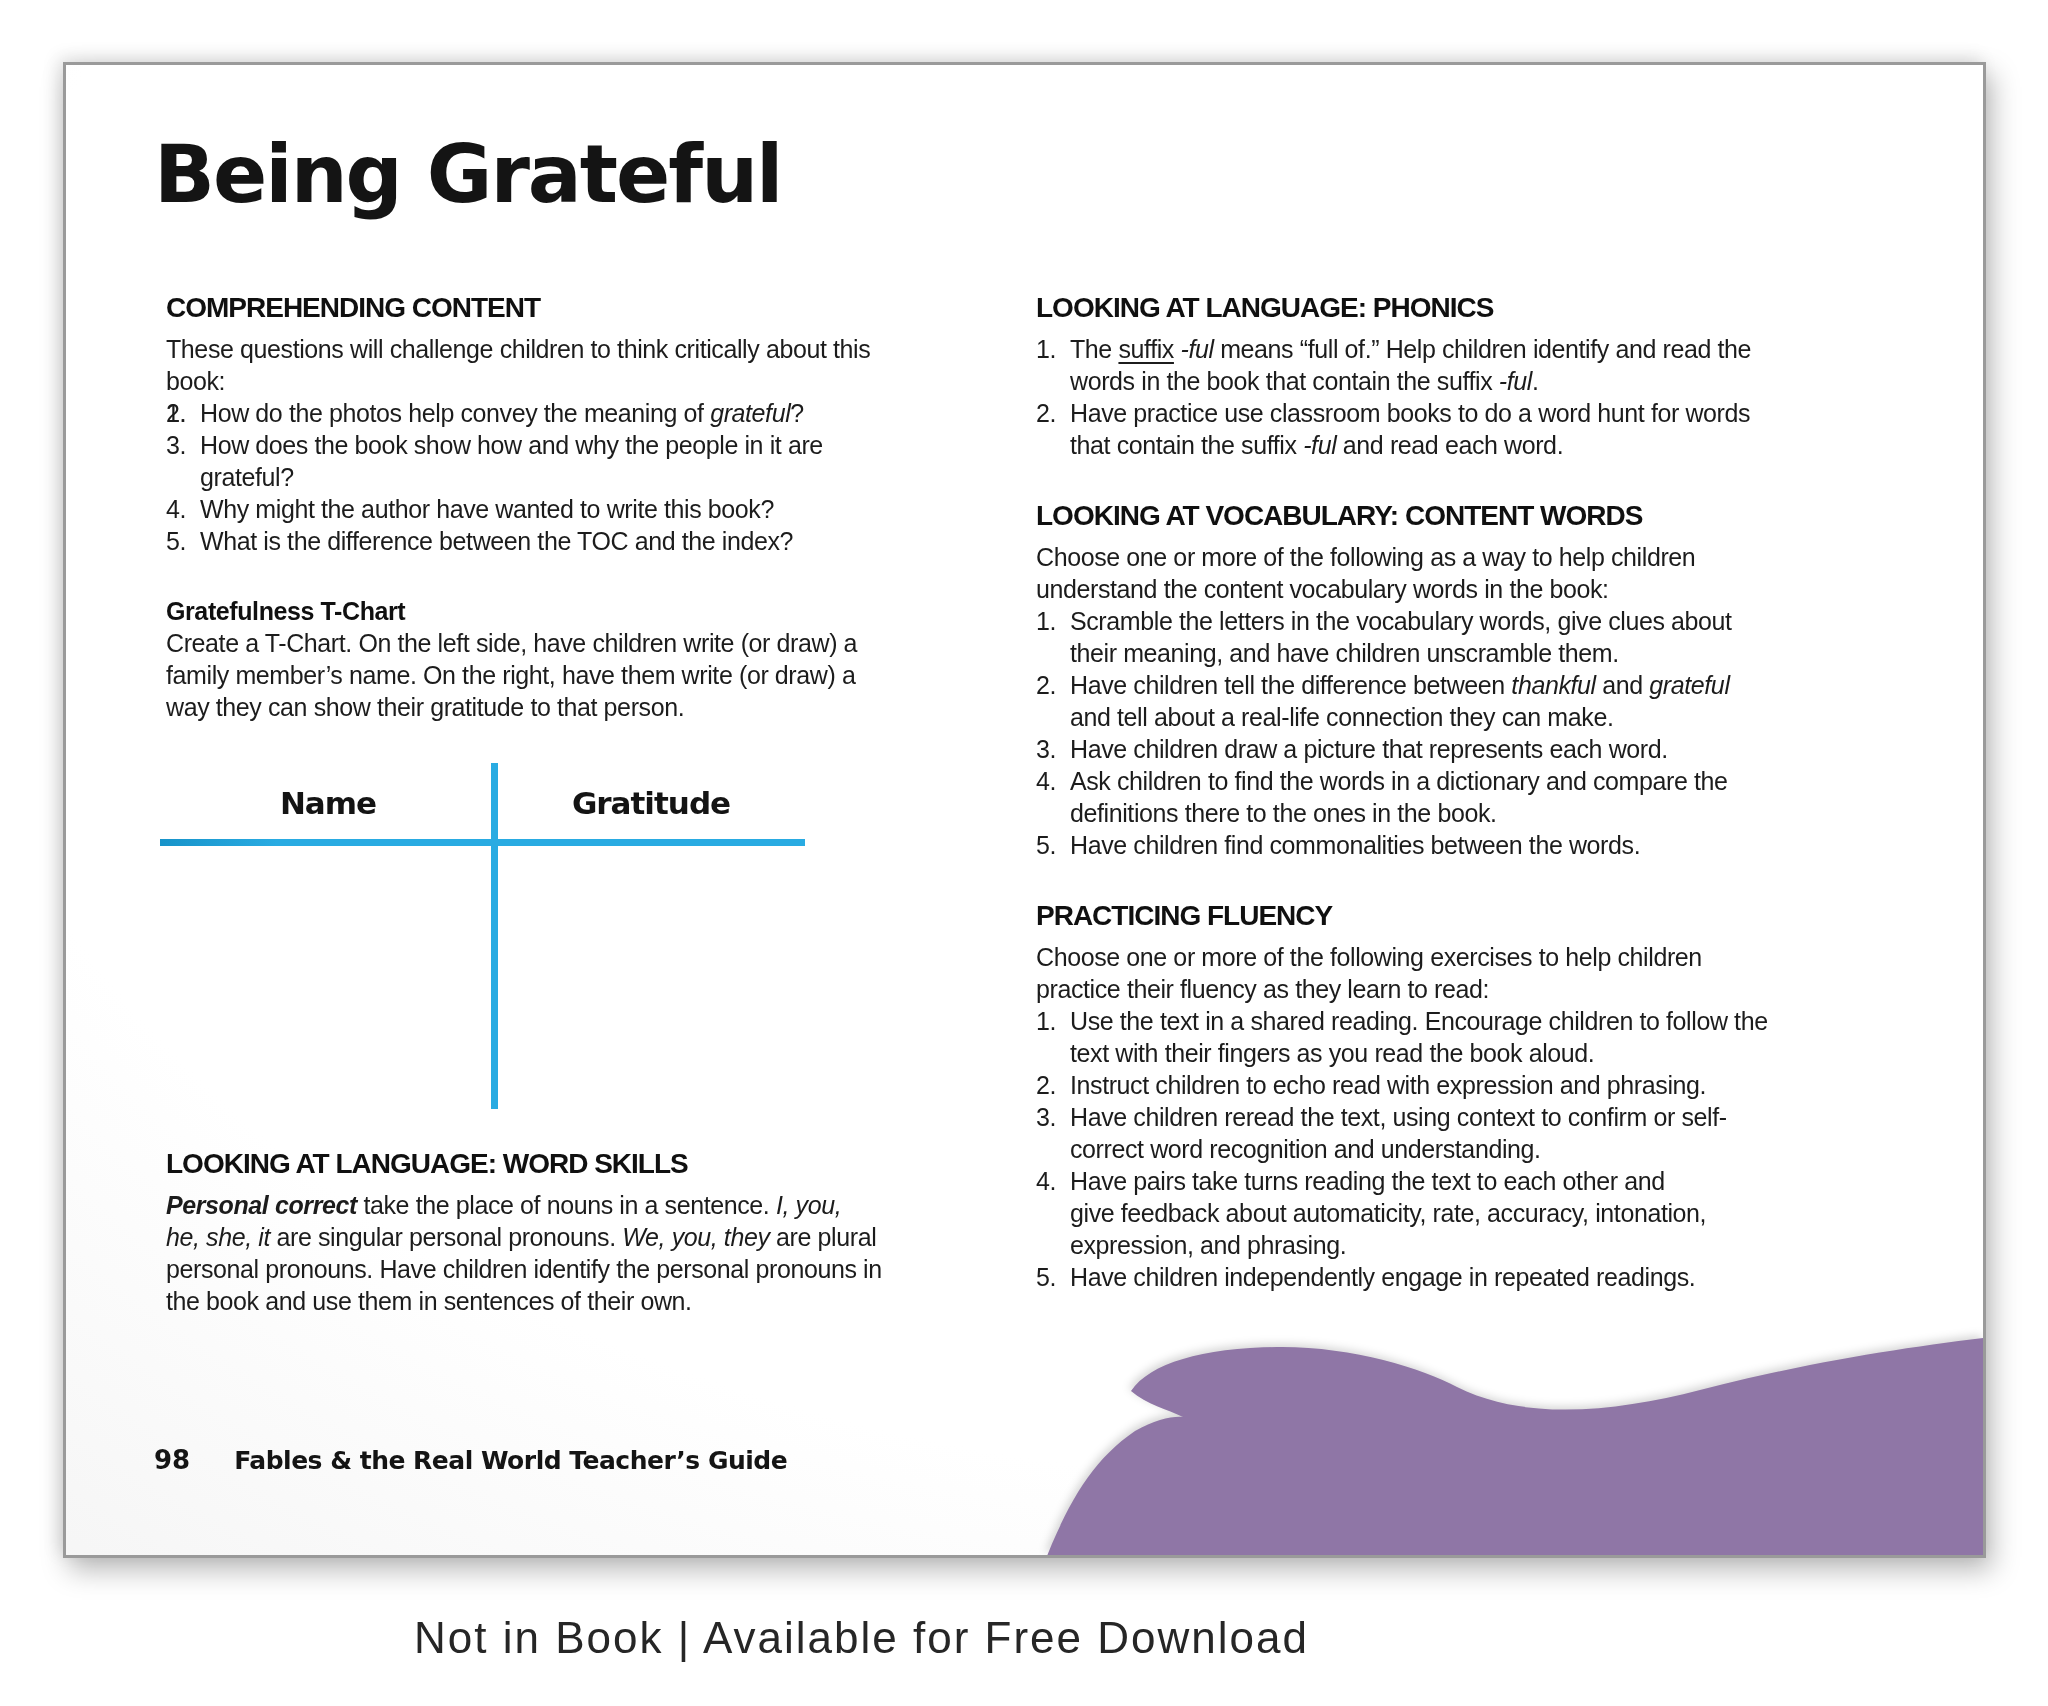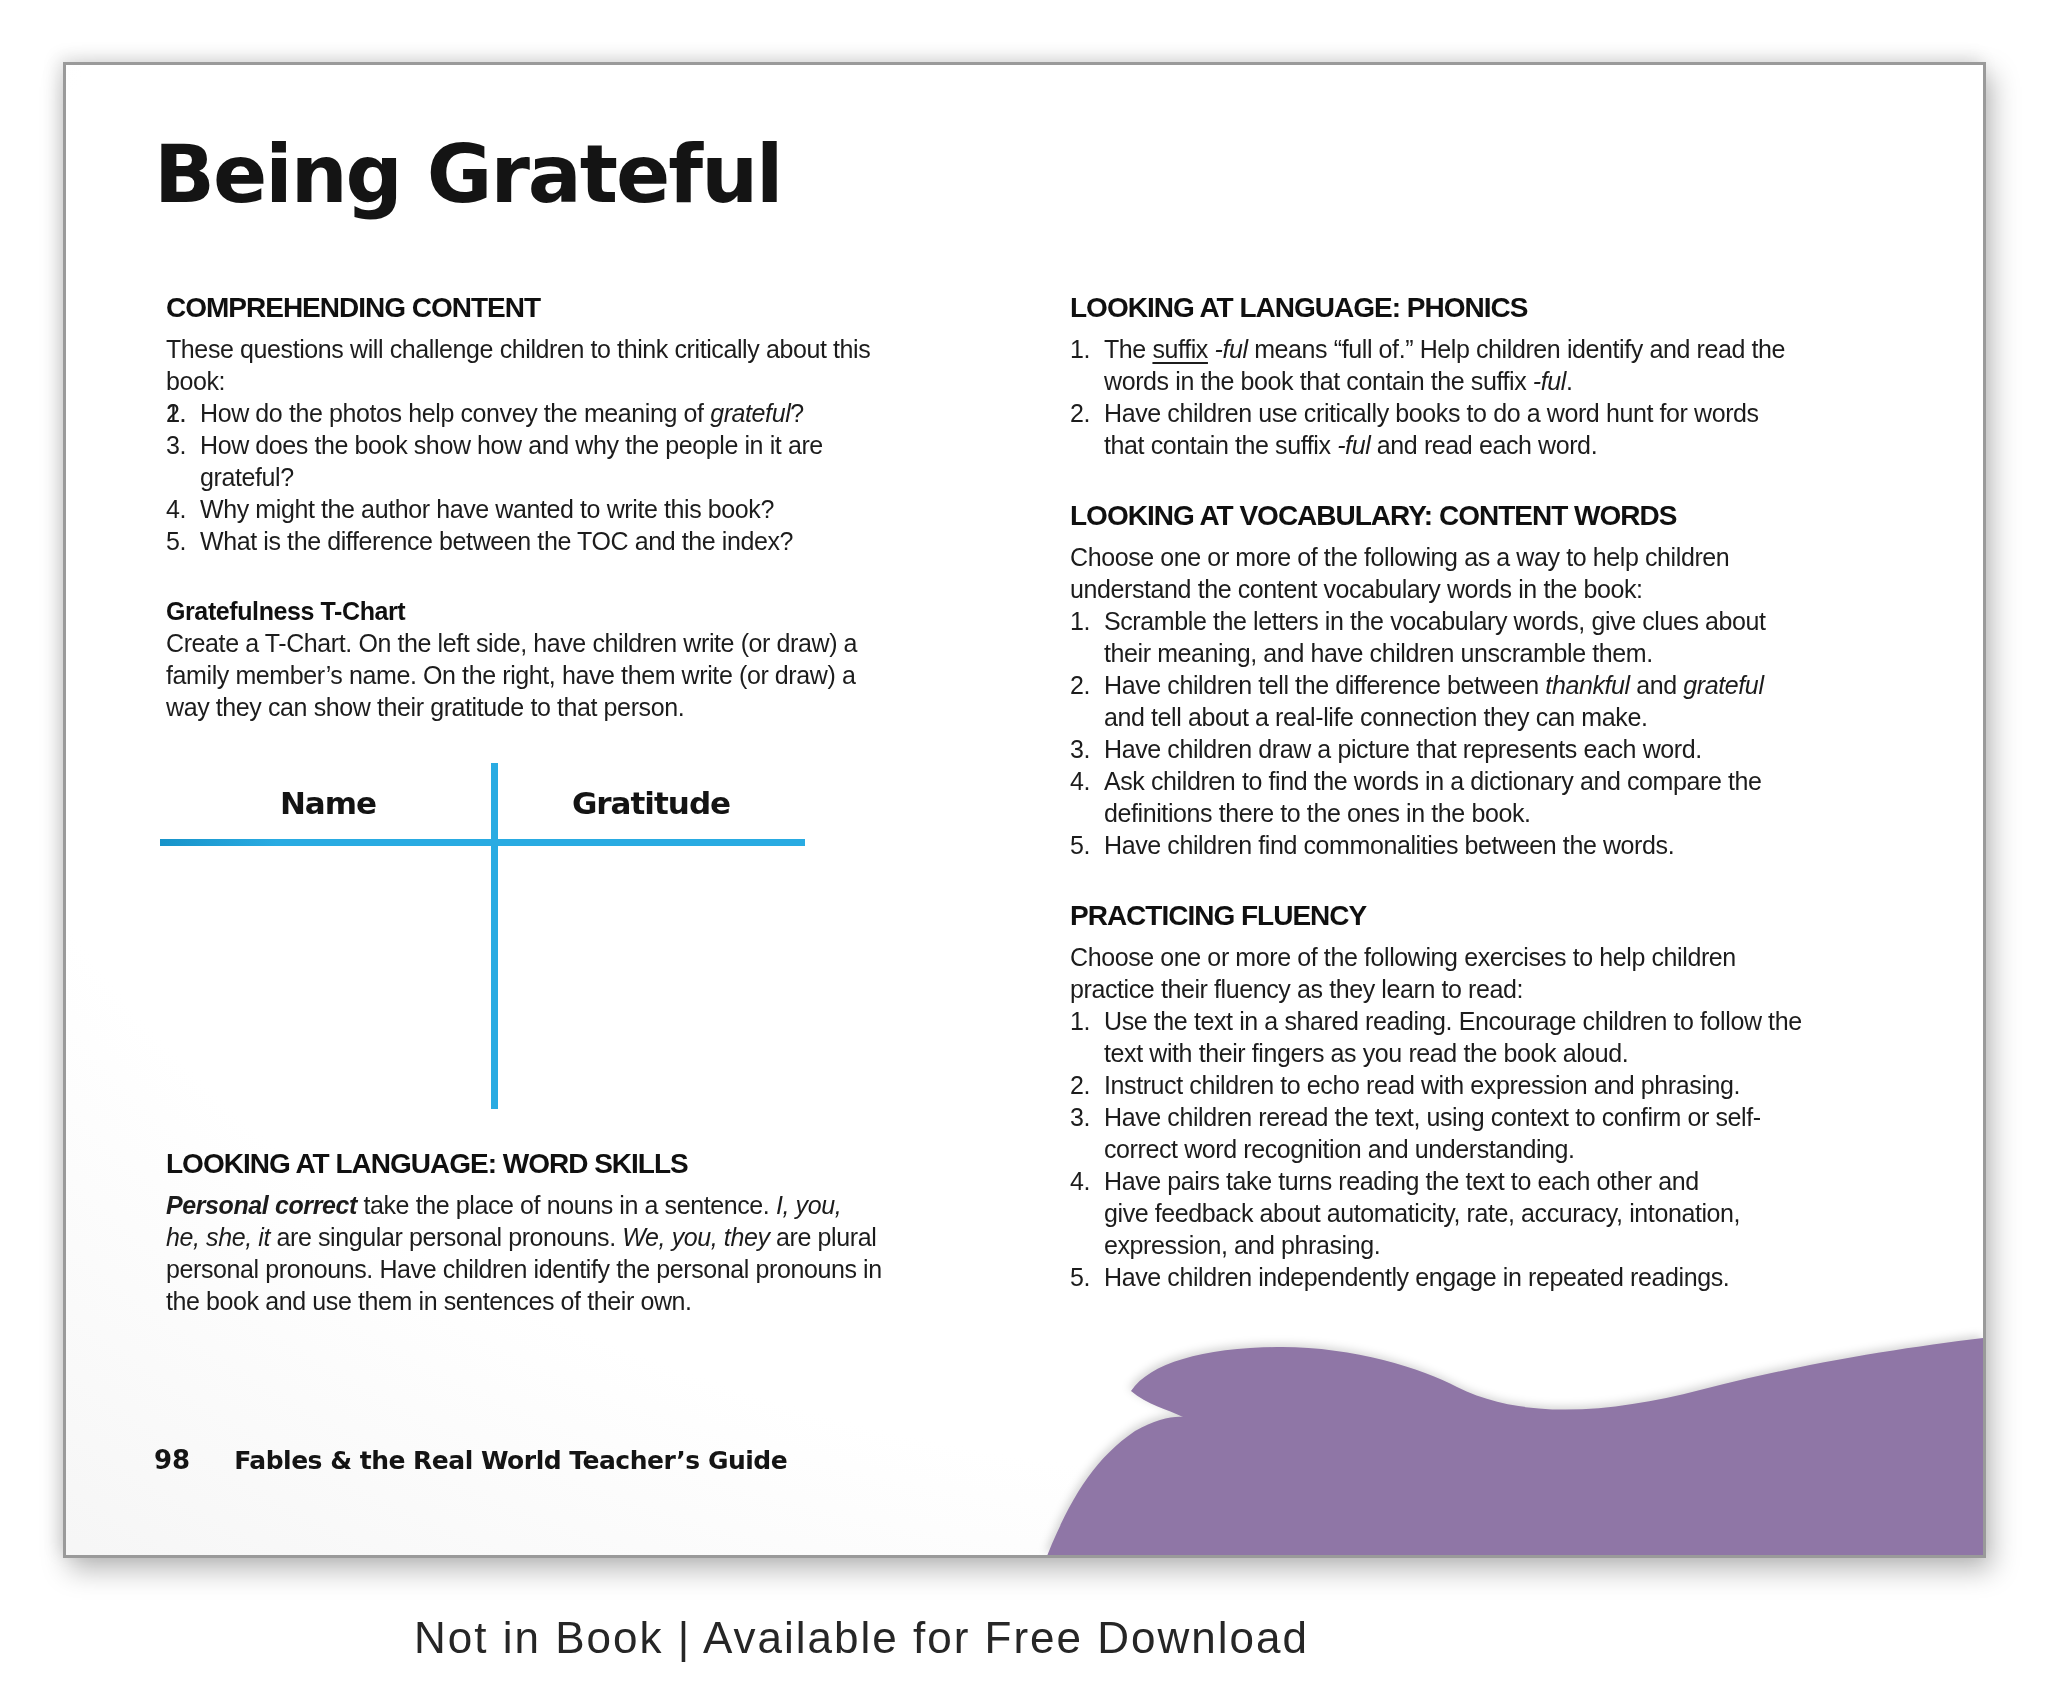--- a/index.html
+++ b/index.html
@@ -33,21 +33,21 @@
     color: #141414;
   }
 
   
   .col {
     position: absolute; top: 214px;
     color: #1c1c1c;
     font-size: 25px; line-height: 32px; letter-spacing: -0.4px;
   }
   #col-left  { left: 88px;  width: 856px; }
-  #col-right { left: 992px; width: 886px; }
+  #col-right { left: 958px; width: 886px; }
 
   .section { margin: 12px; }
   .section + .section { margin-top: 38px; }
 
   .heading {
     font-weight: bold;
     font-size: 28px; line-height: 34px; letter-spacing: -1px;
     color: #101010;
     margin-bottom: 8px;
   }
@@ -158,21 +158,21 @@
 </span><span class="s-i">he, she, it</span><span> are singular personal pronouns. </span><span class="s-i">We, you, they</span><span> are plural
 personal pronouns. Have children identify the personal pronouns in
 the book and use them in sentences of their own.</span></div>
         </div>
       </div>
     <div class="col" id="col-right">
         <div class="section">
           <div class="heading">LOOKING AT LANGUAGE: PHONICS</div>
           <div class="li"><span class="num">1.</span><span class="litext"><span>The </span><span class="s-u">suffix</span><span> </span><span class="s-i">-ful</span><span> means “full of.” Help children identify and read the
 words in the book that contain the suffix </span><span class="s-i">-ful</span><span>.</span></span></div>
-          <div class="li"><span class="num">2.</span><span class="litext"><span>Have children use critically books to do a word hunt for words
+          <div class="li"><span class="num">2.</span><span class="litext"><span>Have practice use classroom books to do a word hunt for words
 that contain the suffix </span><span class="s-i">-ful</span><span> and read each word.</span></span></div>
         </div>
         <div class="section">
           <div class="heading">LOOKING AT VOCABULARY: CONTENT WORDS</div>
           <div class="para"><span>Choose one or more of the following as a way to help children
 understand the content vocabulary words in the book:</span></div>
           <div class="li"><span class="num">1.</span><span class="litext"><span>Scramble the letters in the vocabulary words, give clues about
 their meaning, and have children unscramble them.</span></span></div>
           <div class="li"><span class="num">2.</span><span class="litext"><span>Have children tell the difference between </span><span class="s-i">thankful</span><span> and </span><span class="s-i">grateful</span><span>
 and tell about a real-life connection they can make.</span></span></div>

